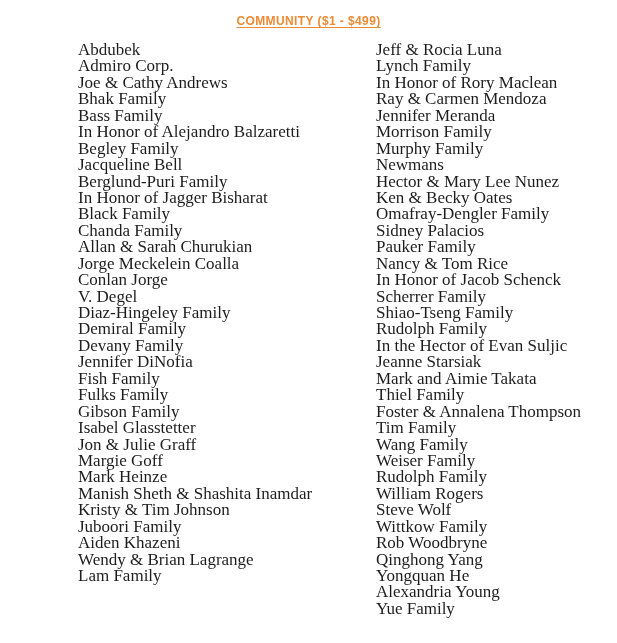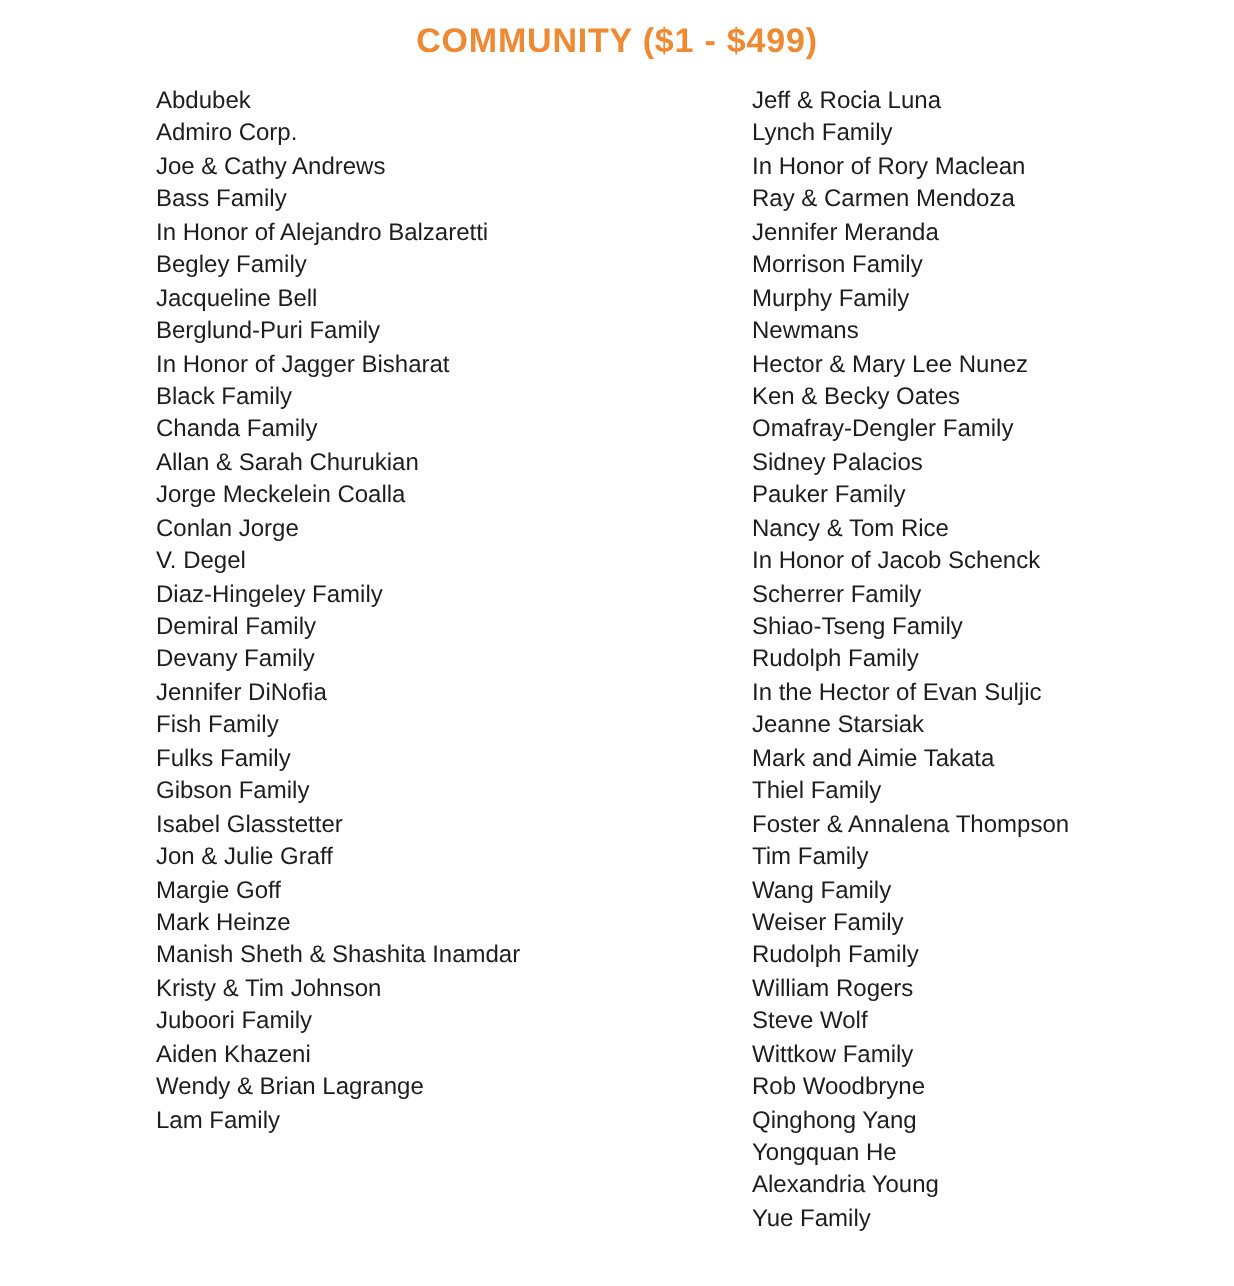--- a/index.html
+++ b/index.html
@@ -23,50 +23,52 @@
   .title-wrap {
     position: absolute;
     top: 11px;
     left: 0;
     width: 100%;
     text-align: center;
   }
   .title {
     display: inline-block;
     font-family: "Liberation Sans", sans-serif;
-    font-size: 17px;
+    font-size: 12px;
     font-weight: bold;
     letter-spacing: 0.4px;
     color: var(--accent);
+    text-decoration: underline;
     text-underline-offset: 2px;
   }
   .col {
     position: absolute;
     top: 42px;
-    font-family: Liberation Sans, sans-serif;
-    font-size: 12px;
+    font-family: Liberation Serif, serif;
+    font-size: 17px;
     line-height: 16.45px;
     color: var(--text);
     white-space: nowrap;
   }
   .col-left  { left: 78px; }
   .col-right { left: 376px; }
   .name-item { height: 16.45px; }
 </style>
 </head>
 <body>
 
 <div class="page">
   <div class="title-wrap">
     <span class="title">COMMUNITY ($1 - $499)</span>
   </div>
   <div class="col col-left">
       <div class="name-item">Abdubek</div>
       <div class="name-item">Admiro Corp.</div>
       <div class="name-item">Joe &amp; Cathy Andrews</div>
+      <div class="name-item">Bhak Family</div>
       <div class="name-item">Bass Family</div>
       <div class="name-item">In Honor of Alejandro Balzaretti</div>
       <div class="name-item">Begley Family</div>
       <div class="name-item">Jacqueline Bell</div>
       <div class="name-item">Berglund-Puri Family</div>
       <div class="name-item">In Honor of Jagger Bisharat</div>
       <div class="name-item">Black Family</div>
       <div class="name-item">Chanda Family</div>
       <div class="name-item">Allan &amp; Sarah Churukian</div>
       <div class="name-item">Jorge Meckelein Coalla</div>

